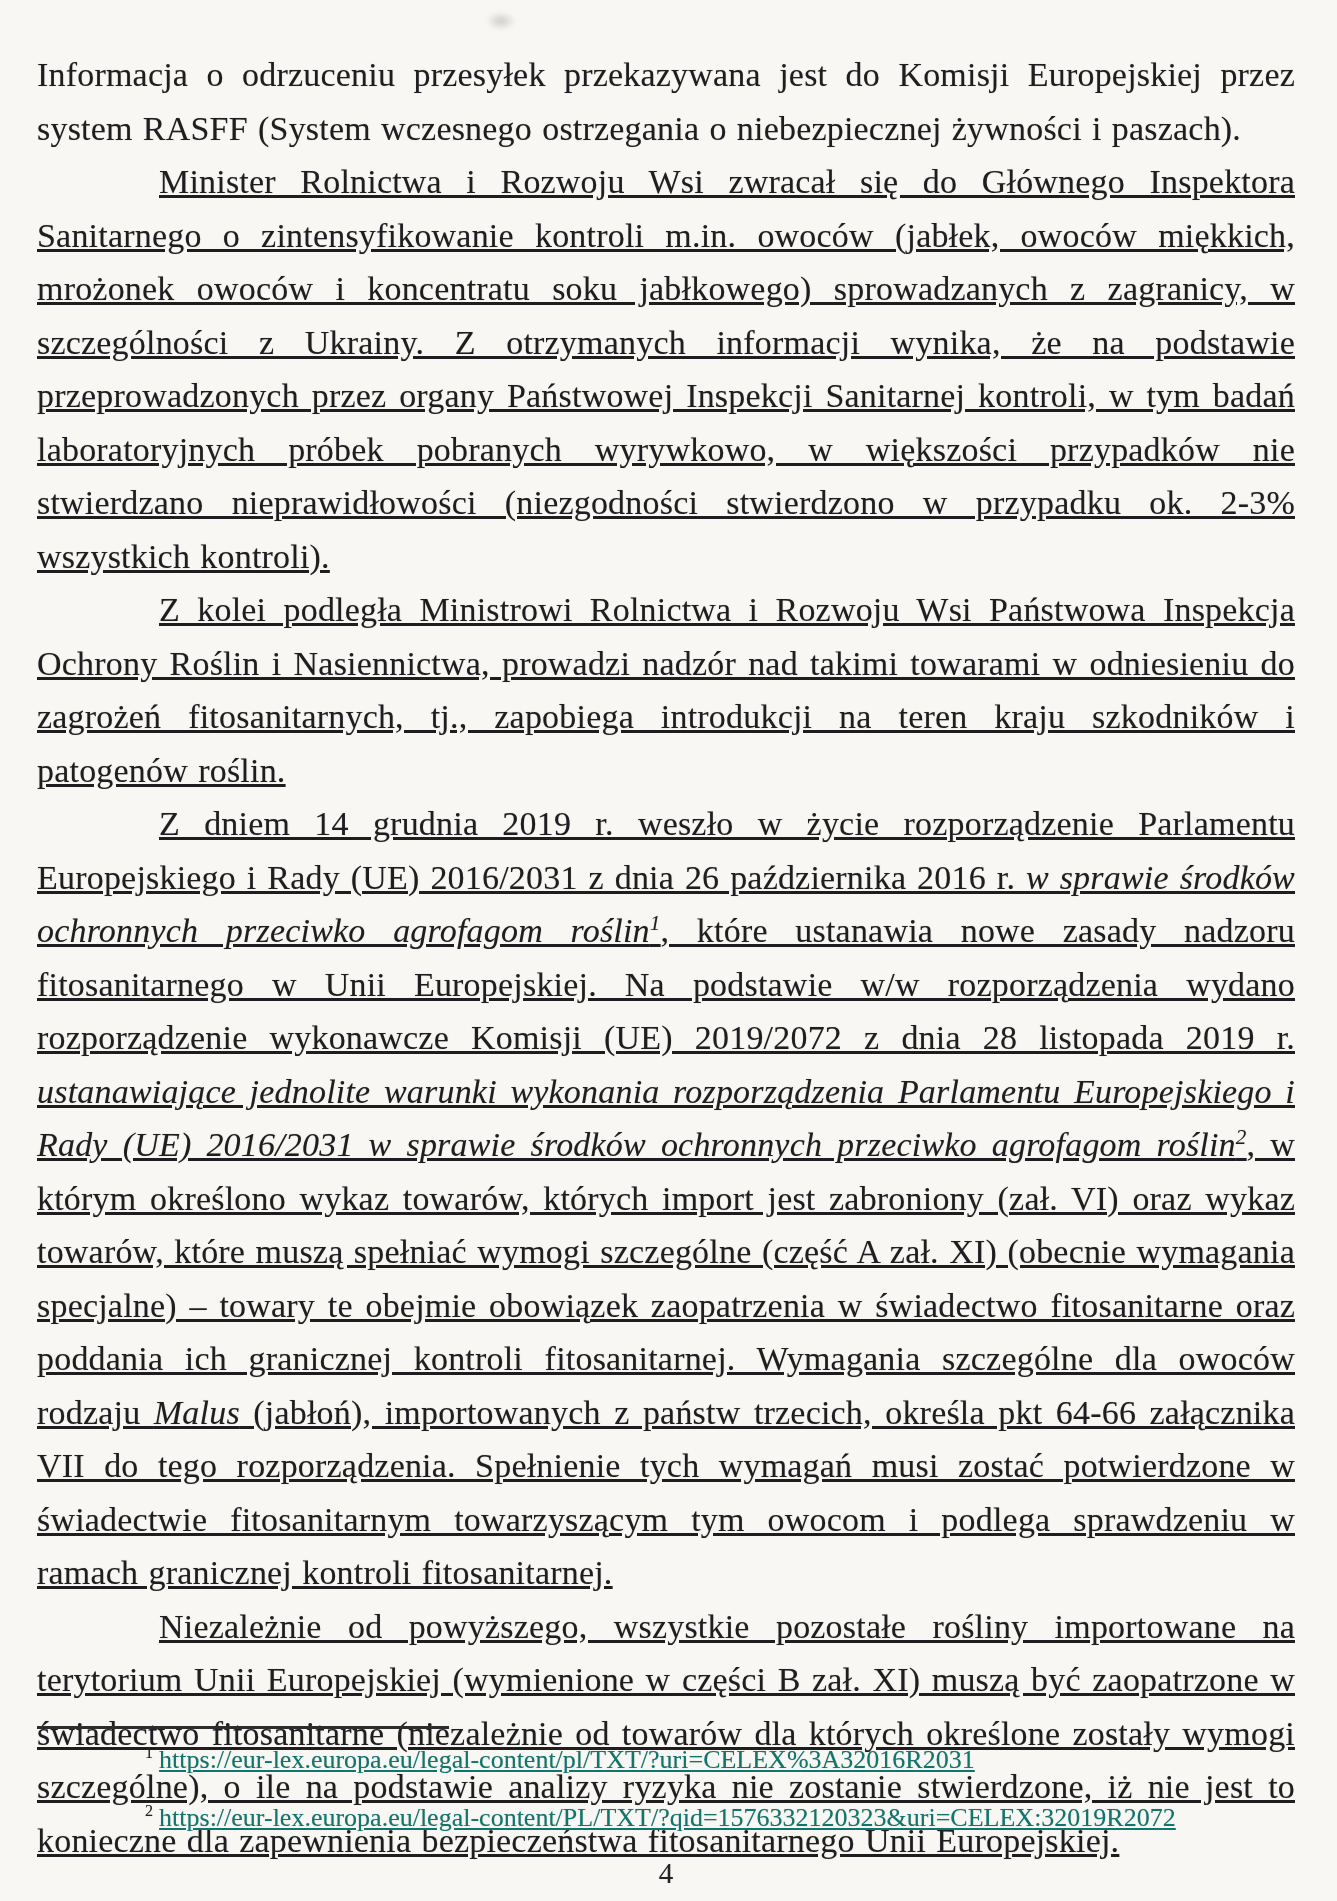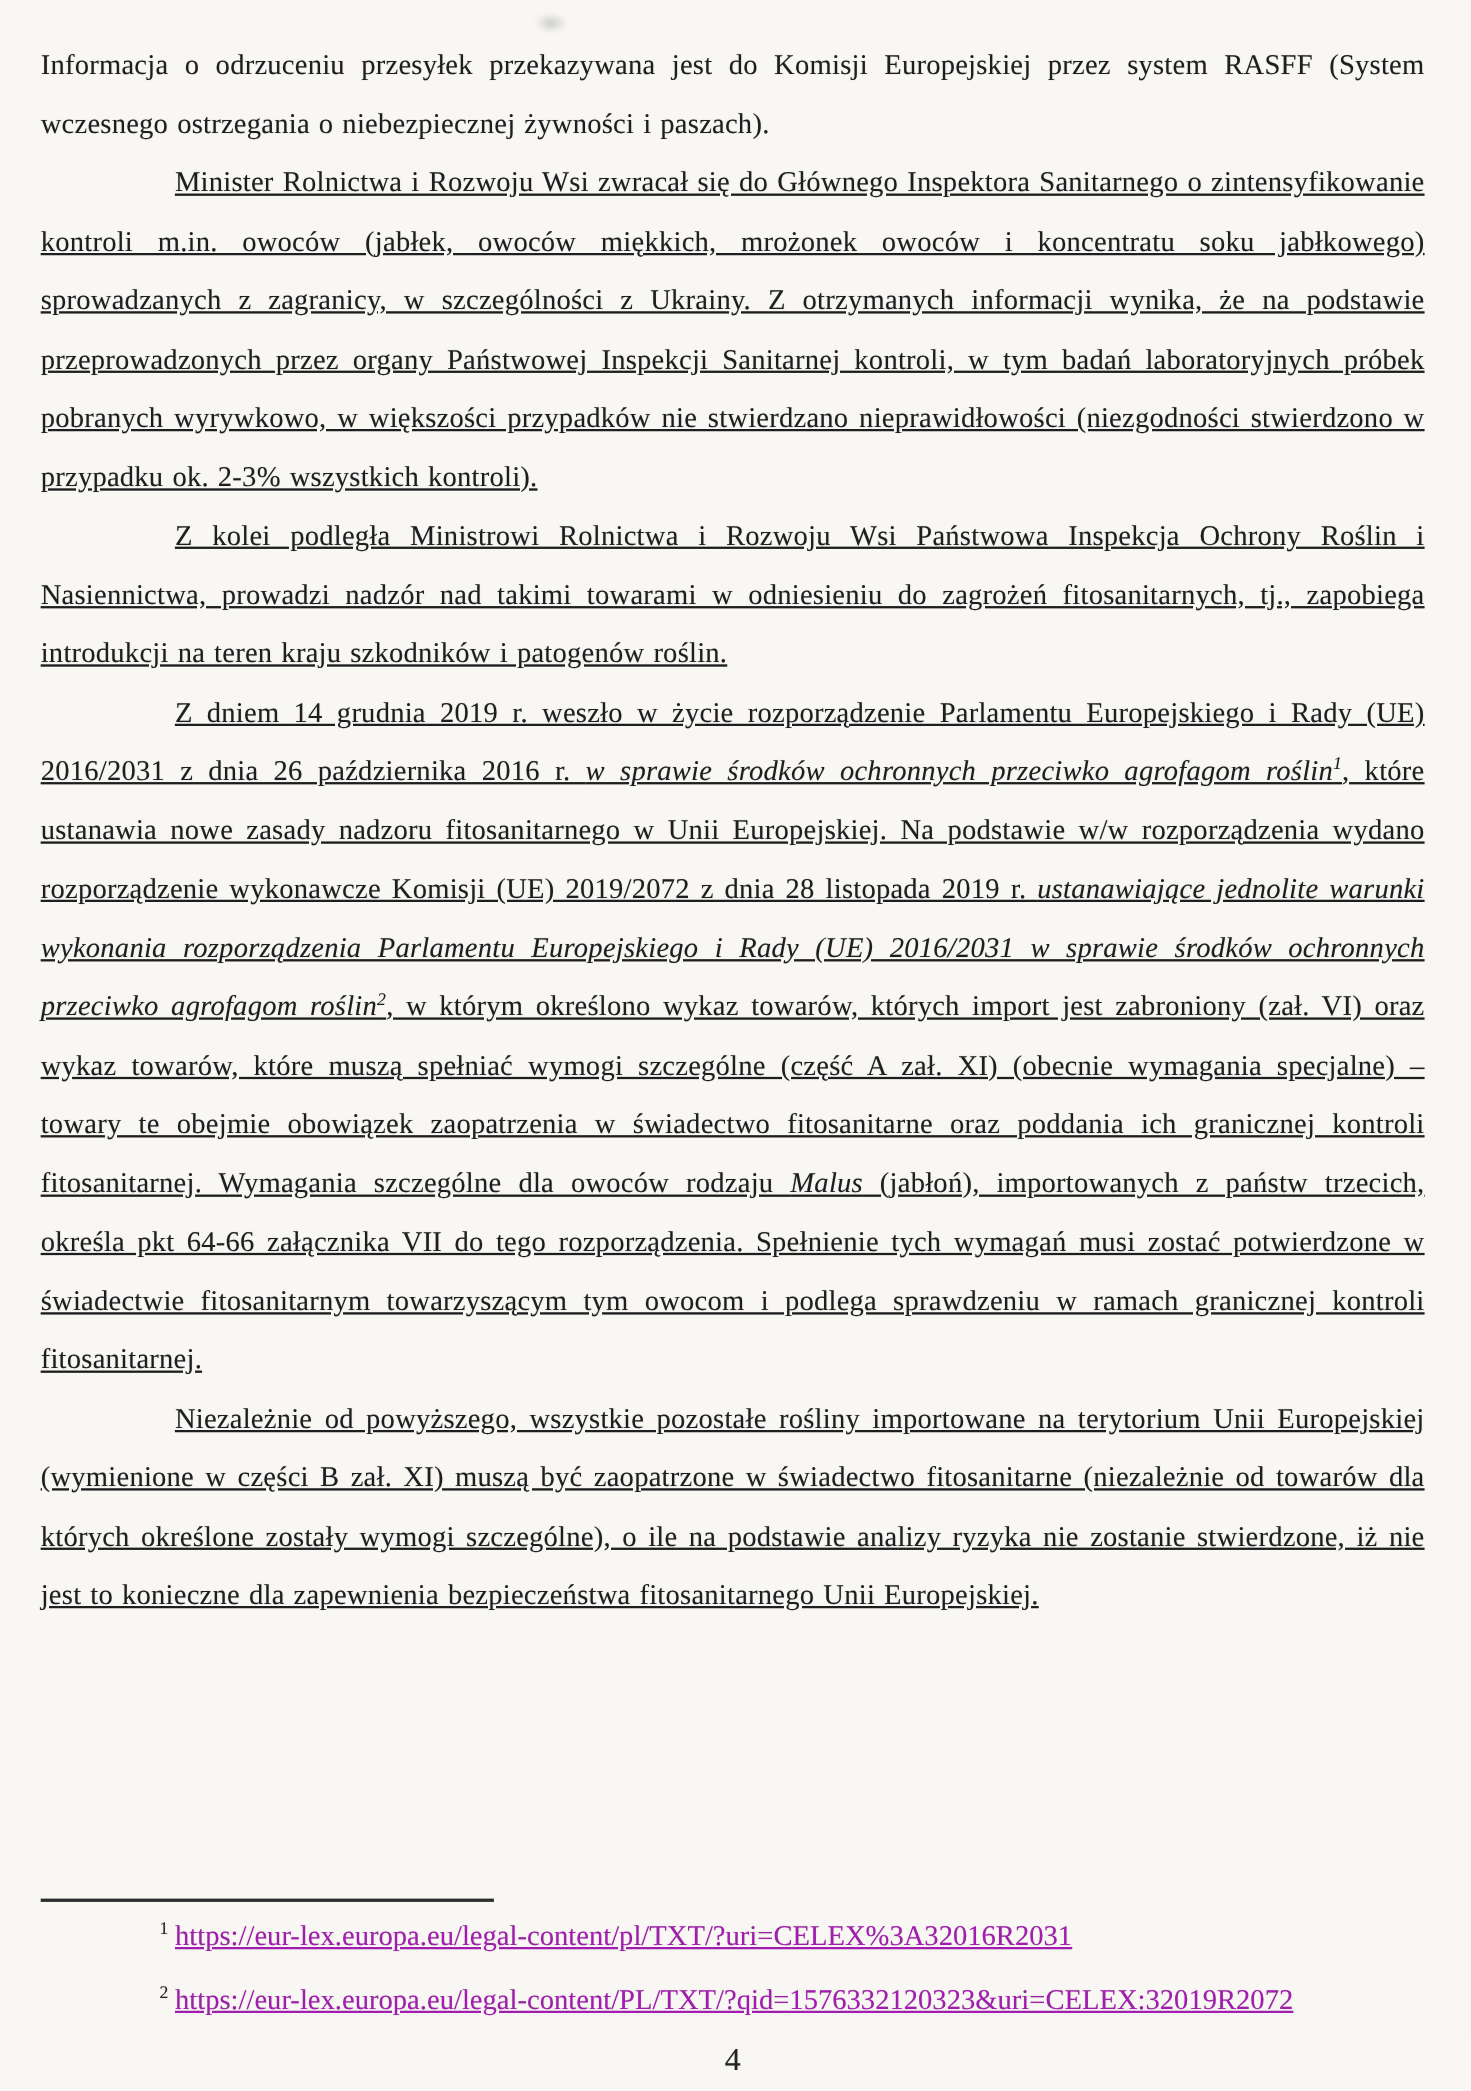--- a/index.html
+++ b/index.html
@@ -23,23 +23,23 @@
     top: 12px;
     width: 30px;
     height: 18px;
     border-radius: 50%;
     background: radial-gradient(closest-side, rgba(120,120,128,0.35), rgba(120,120,128,0));
     filter: blur(2px);
   }
   .content {
     position: absolute;
     left: 37px;
-    top: 32px;
+    top: 48px;
     width: 1258px;
-    font-size: 26px;
+    font-size: 34px;
     line-height: 53.5px;
     text-align: justify;
     letter-spacing: 0.2px;
     word-spacing: 1.5px;
     text-shadow: 0 0 1px rgba(50,50,55,0.35);
   }
   .para { margin: 0; }
   .para.indent { text-indent: 122px; text-decoration: underline; }
   .it { font-style: italic; }
   sup.fnref {
@@ -67,21 +67,21 @@
     margin-bottom: 28px;
     white-space: nowrap;
   }
   .fn-marker {
     font-size: 0.62em;
     line-height: 0;
     vertical-align: super;
     margin-right: 6px;
   }
   .fn-link {
-    color: #a21caf;
+    color: #0f766e;
     text-decoration: underline;
     cursor: pointer;
   }
   .pagenum {
     text-align: center;
     font-size: 29px;
     margin-top: -4px;
   }
 </style>
 </head>

